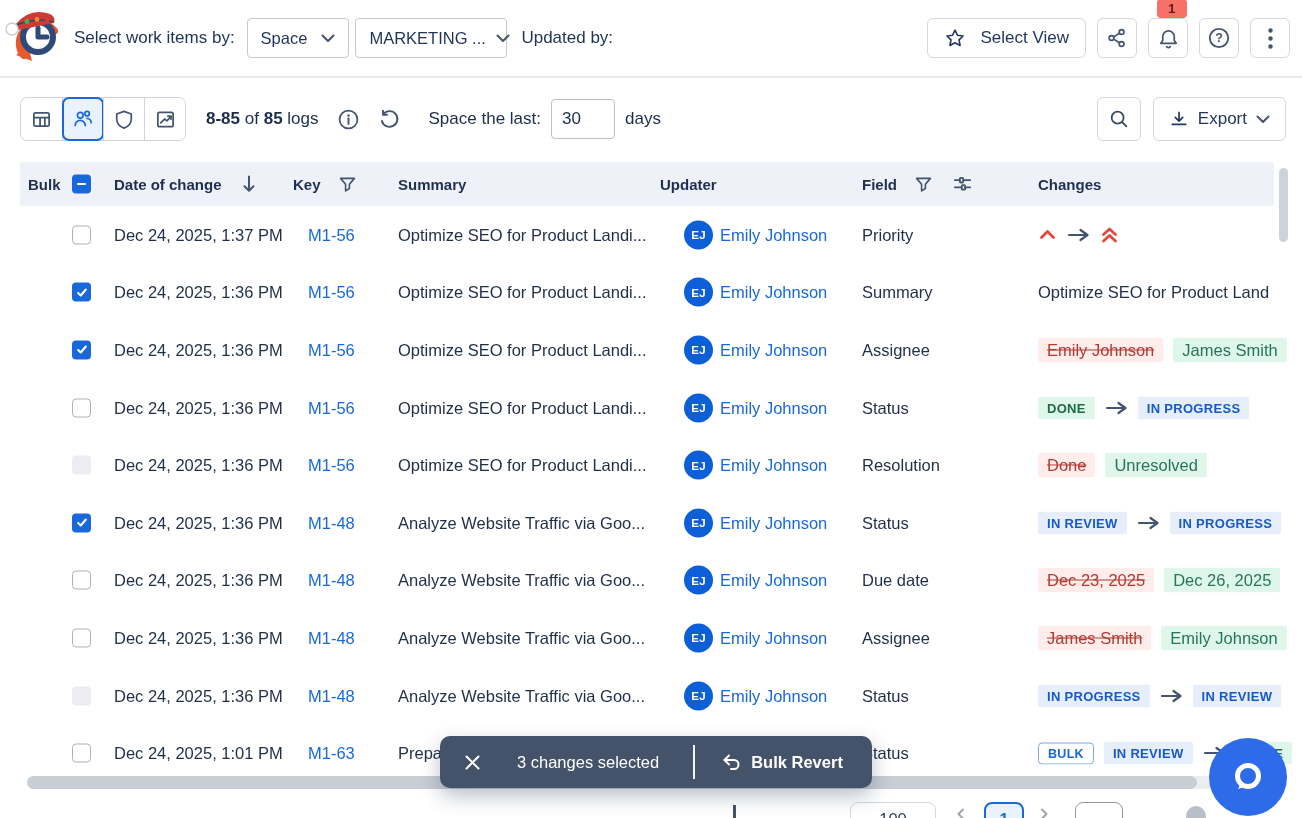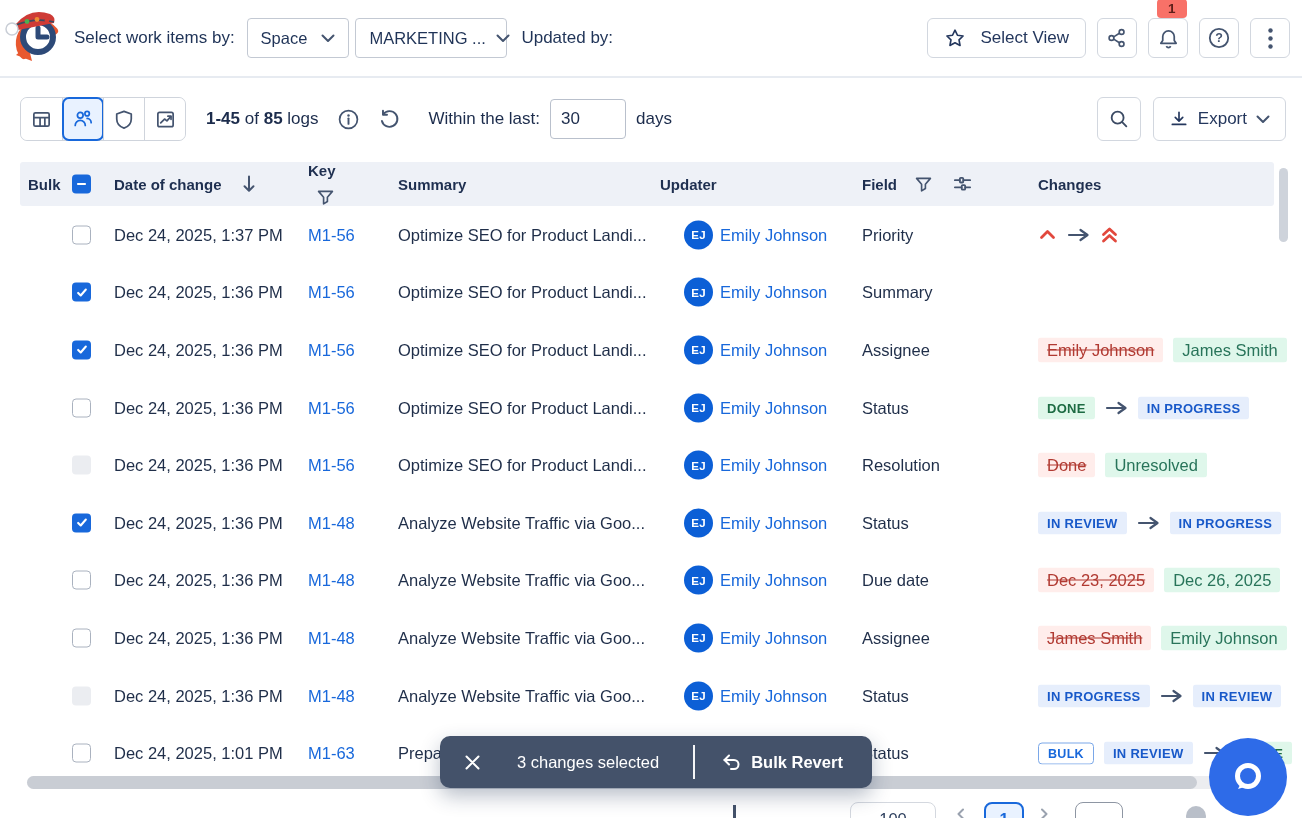--- a/index.html
+++ b/index.html
@@ -37,21 +37,21 @@
     position:relative; cursor:pointer; background:#fff; }
   .seg + .seg { border-left:1px solid #cfd4dc; }
   .seg:first-child { border-radius:7px 0 0 7px; }
   .seg:last-child { border-radius:0 7px 7px 0; }
   .seg.active { background:#e9f2ff; }
   .seg.active::after { content:""; position:absolute; inset:-1px; border:2px solid #1868db; border-radius:7px; }
   .count { margin-left:20px; font-size:17px; color:#1c2c4c; white-space:nowrap; }
   .count b { font-weight:700; }
   .tb-icon { margin-left:18px; cursor:pointer; }
   .within-label { margin-left:28px; font-size:17px; color:#1c2c4c; }
-  .days-input { margin-left:10px; width:76px; height:40px; border:1.5px solid #b9c0cc; border-radius:4px;
+  .days-input { margin-left:10px; width:64px; height:40px; border:1.5px solid #b9c0cc; border-radius:4px;
     font-size:17px; color:#1c2c4c; padding:0 10px; font-family:inherit; }
   .days-unit { margin-left:10px; font-size:17px; color:#1c2c4c; }
   .tb-right { margin-left:auto; display:flex; align-items:center; gap:12px; }
   .export-btn { display:inline-flex; align-items:center; gap:9px; border:1px solid #d2d7df; border-radius:6px;
     height:44px; padding:0 15px; font-size:17px; font-weight:500; color:#24375d; background:#fff; cursor:pointer; }
   .search-btn { width:44px; height:44px; border:1px solid #d2d7df; border-radius:6px; background:#fff;
     display:flex; align-items:center; justify-content:center; cursor:pointer; }
 
   
   .thead { position:absolute; top:162px; left:20px; right:28px; height:44px; background:#eef1f7;
@@ -238,42 +238,42 @@
         <svg width="21" height="21" viewBox="0 0 22 22" fill="none" stroke="#44546f" stroke-width="1.8" stroke-linejoin="round">
           <rect x="3" y="3.5" width="16" height="15" rx="1.8"></rect>
           <path d="M6 14.5 10 10.5 12.5 12.5 16.5 8" stroke-linecap="round"></path>
           <path d="M13.5 7.5 H16.8 V10.8" stroke-linecap="round"></path>
         </svg>
       </span>
     </div>
   </div>
 
   <span class="count">
-    <b>1-45</b> <span>of</span> <b>85</b> <span>logs</span>
+    <b>8-85</b> <span>of</span> <b>85</b> <span>logs</span>
   </span>
 
   <span class="tb-icon">
     <span>
       <svg width="23" height="23" viewBox="0 0 24 24">
           <circle cx="12" cy="12" r="9.3" fill="none" stroke="#44546f" stroke-width="1.8"></circle>
           <circle cx="12" cy="7.8" r="1.3" fill="#44546f"></circle>
           <path d="M12 10.8 V16.6" stroke="#44546f" stroke-width="2" stroke-linecap="round"></path>
         </svg>
     </span>
   </span>
   <span class="tb-icon">
     <span>
       <svg width="23" height="23" viewBox="0 0 24 24" fill="none" stroke="#44546f" stroke-width="2" stroke-linecap="round">
         <path d="M5.5 6.5 a8.2 8.2 0 1 1 -1.4 7"></path>
           <path d="M5.2 2.8 V7 H9.4" stroke-linejoin="round"></path>
       </svg>
     </span>
   </span>
 
-  <span class="within-label">Within the last:</span>
+  <span class="within-label">Space the last:</span>
   <input class="days-input" value="30" style="">
   <span class="days-unit">days</span>
 
   <div class="tb-right">
     <button class="search-btn">
       <span>
         <svg width="22" height="22" viewBox="0 0 24 24" fill="none" stroke="#3b4a63" stroke-width="2" stroke-linecap="round">
             <circle cx="10.5" cy="10.5" r="6.5"></circle>
             <path d="M15.5 15.5 20 20"></path>
           </svg>
@@ -306,21 +306,21 @@
     </span>
   </span>
   <span class="th" style="left:94px;">
     <span>Date of change</span>
     <span style="margin-left:10px;">
       <svg width="16" height="19" viewBox="0 0 16 19" fill="none" stroke="#44546f" stroke-width="2" stroke-linecap="round" stroke-linejoin="round">
           <path d="M8 2 V16 M3.5 11.8 8 16.3 12.5 11.8"></path>
         </svg>
     </span>
   </span>
-  <span class="th" style="left:288px;flex-direction:column;">
+  <span class="th" style="left:273px;">
     <span>Key</span>
     <span style="margin-left:8px;">
       <svg width="19" height="19" viewBox="0 0 22 22" fill="none" stroke="#44546f" stroke-width="1.9" stroke-linejoin="round">
           <path d="M3 4.5 H19 L13.2 11.3 V16.2 L8.8 19 V11.3 Z"></path>
         </svg>
     </span>
   </span>
   <span class="th" style="left:378px;">Summary</span>
   <span class="th" style="left:640px;">Updater</span>
   <span class="th" style="left:842px;">
@@ -376,20 +376,23 @@
         <svg width="12" height="12" viewBox="0 0 14 14">
           <path d="M2.5 7.5 5.5 10.5 11.5 3.5" fill="none" stroke="#fff" stroke-width="2.4" stroke-linecap="round" stroke-linejoin="round"></path>
         </svg>
       </span>
     <span class="cell" style="left:94px;">Dec 24, 2025, 1:36 PM</span>
     <a class="cell key-link" style="left:288px;">M1-56</a>
     <span class="cell" style="left:378px; max-width:272px; overflow:hidden;">Optimize SEO for Product Landi...</span>
     <span class="avatar">EJ</span>
     <a class="cell updater-link" style="left:700px;">Emily Johnson</a>
     <span class="cell" style="left:842px;">Summary</span>
+    <span class="cell changes" style="left:1018px; right:0; overflow:hidden;">
+        <span>Optimize SEO for Product Land</span>
+      </span>
   </div>
 
   <div class="row">
     <span class="cb checked">
         <svg width="12" height="12" viewBox="0 0 14 14">
           <path d="M2.5 7.5 5.5 10.5 11.5 3.5" fill="none" stroke="#fff" stroke-width="2.4" stroke-linecap="round" stroke-linejoin="round"></path>
         </svg>
       </span>
     <span class="cell" style="left:94px;">Dec 24, 2025, 1:36 PM</span>
     <a class="cell key-link" style="left:288px;">M1-56</a>

